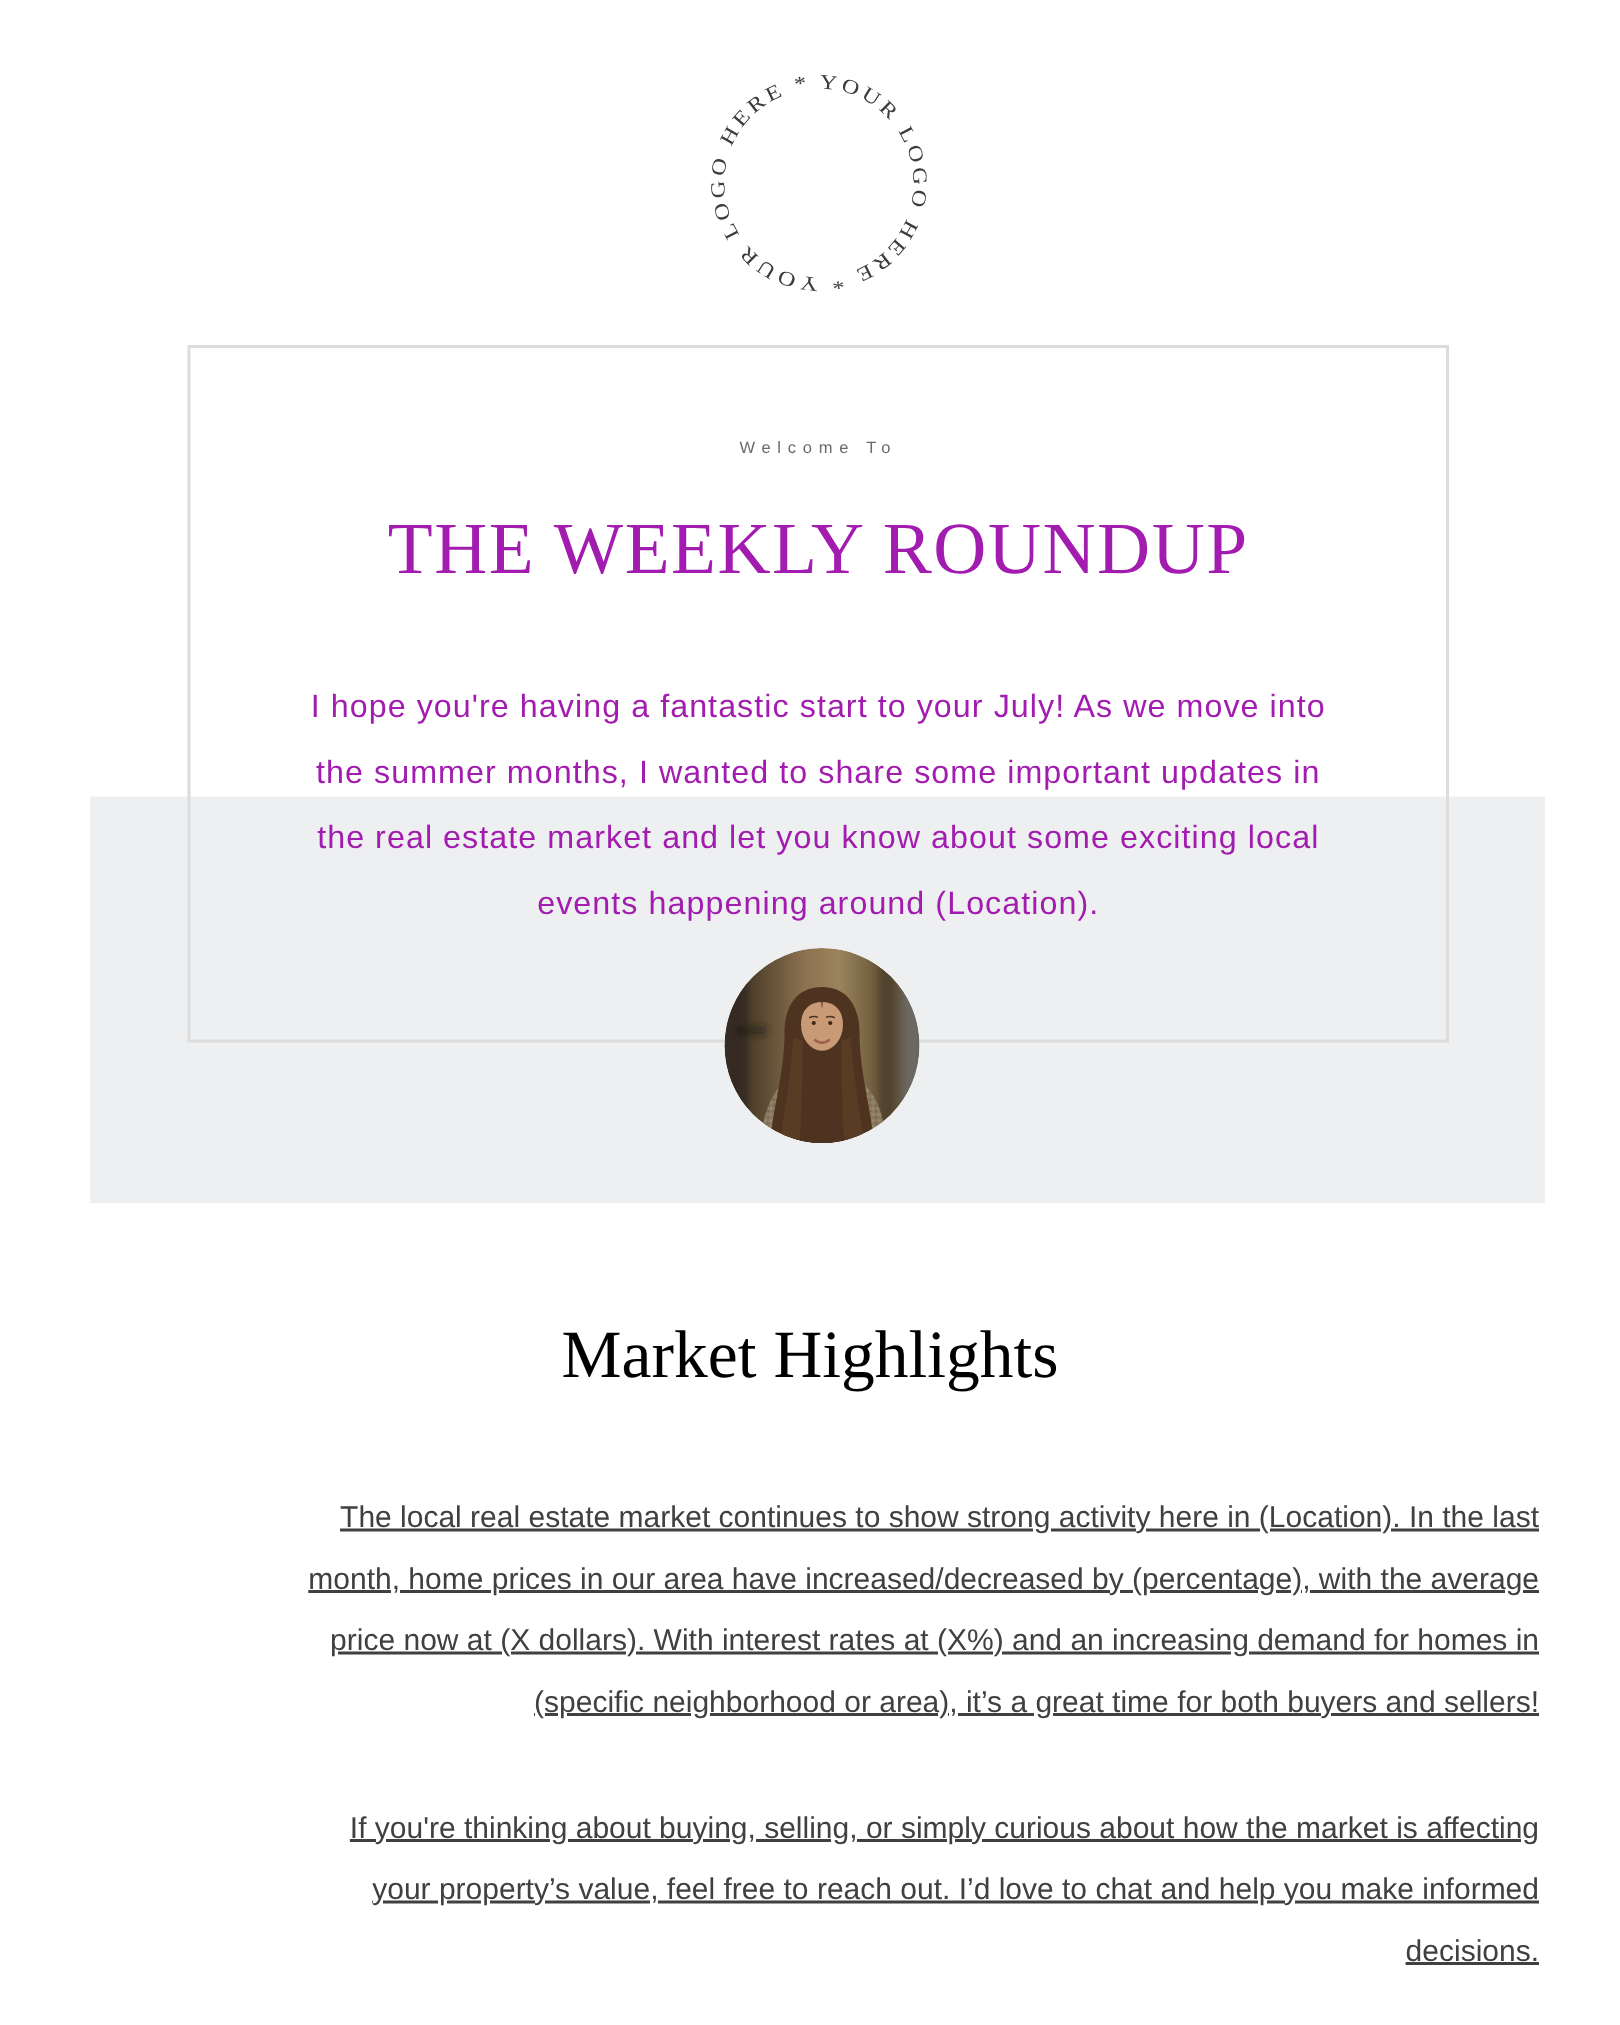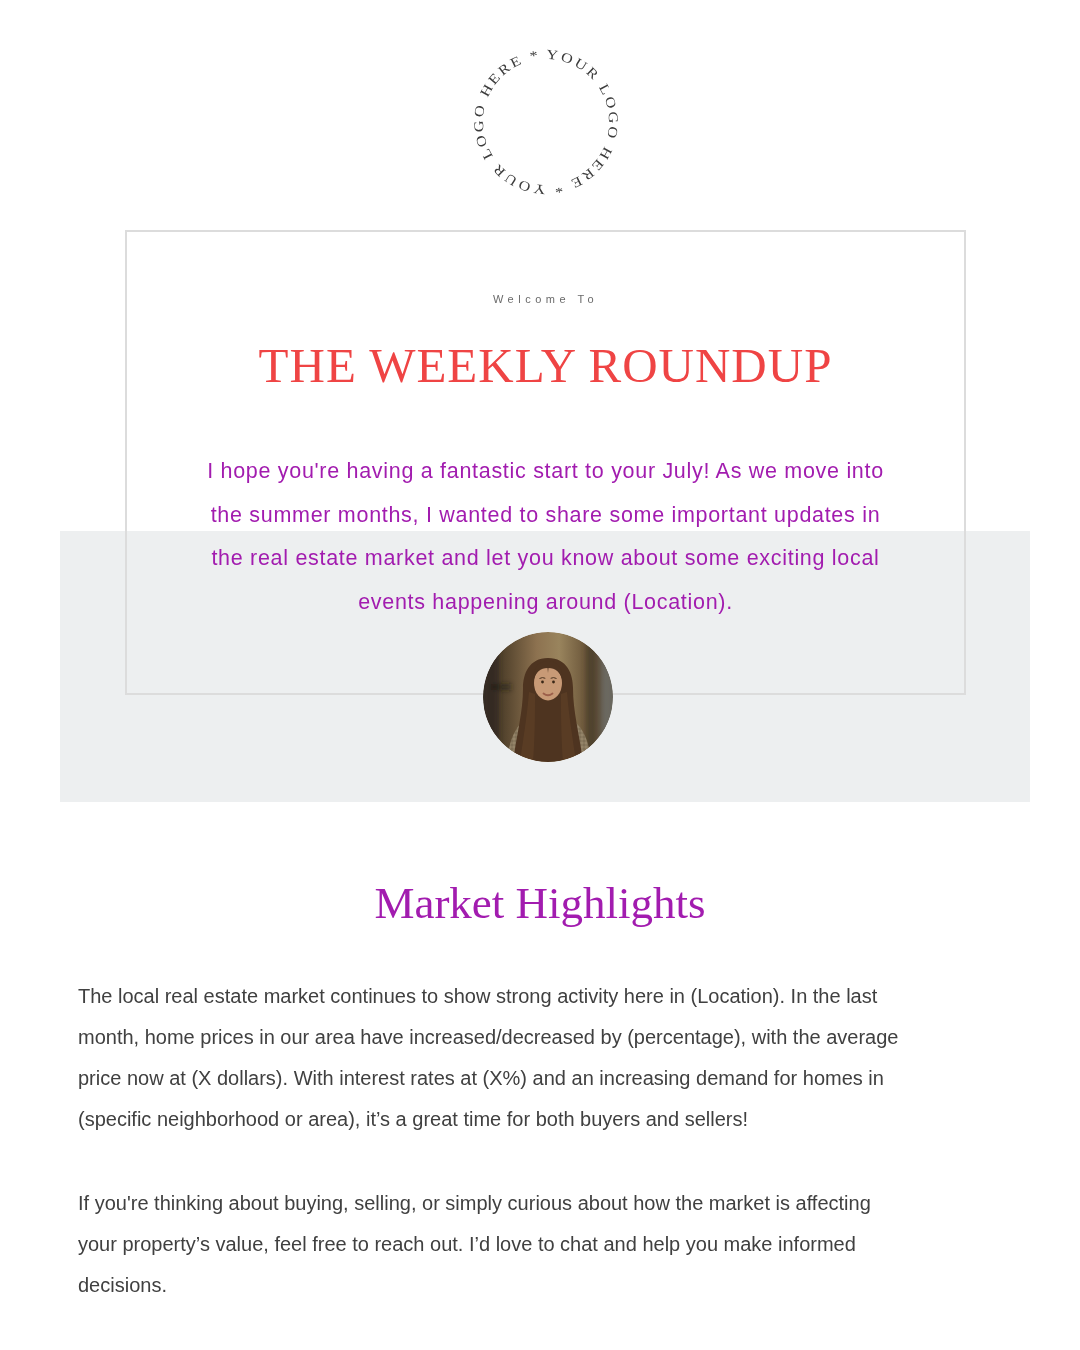--- a/index.html
+++ b/index.html
@@ -27,46 +27,46 @@
     background:transparent;z-index:2;text-align:center;
   }
   .eyebrow{
     position:absolute;left:0;top:61px;width:100%;
     font-size:11px;letter-spacing:4.5px;color:#6a6a6a;font-weight:400;
   }
   .title{
     position:absolute;left:0;top:108px;width:100%;margin:0;
     font-family:"Liberation Serif",serif;font-weight:400;
     font-size:49px;line-height:52px;letter-spacing:1px;
-    color:#ef4444;
+    color:#a21caf;
   }
   .intro{
     position:absolute;left:0;top:218px;width:100%;margin:0;
     font-size:21.5px;line-height:43.5px;letter-spacing:0.7px;
     color:#a21caf;font-weight:300;
     white-space:pre-line;
   }
 
   
   .avatar{
     position:absolute;left:483px;top:632px;width:130px;height:130px;
     border-radius:50%;overflow:hidden;z-index:3;
   }
 
   
   .section-heading{
     position:absolute;left:0;top:878px;width:100%;margin:0;
     text-align:center;
     font-family:"Liberation Serif",serif;font-weight:400;
-    font-size:45px;line-height:50px;color:#a21caf;
+    font-size:45px;line-height:50px;color:#000000;
   }
   .body-para{
-    position:absolute;left:78px;width:932px;margin:0;
+    position:absolute;left:78px;width:932px;margin:16px;
     font-size:20px;line-height:41px;color:#404040;
-    white-space:pre-line;text-align:left;
+    white-space:pre-line;text-align:right;text-decoration:underline;
   }
   .para-1{top:976px;}
   .para-2{top:1183px;}
 </style>
 </head>
 <body>
 
 <div class="page">
 
   <svg class="logo" viewBox="0 0 172 172" aria-hidden="true">

